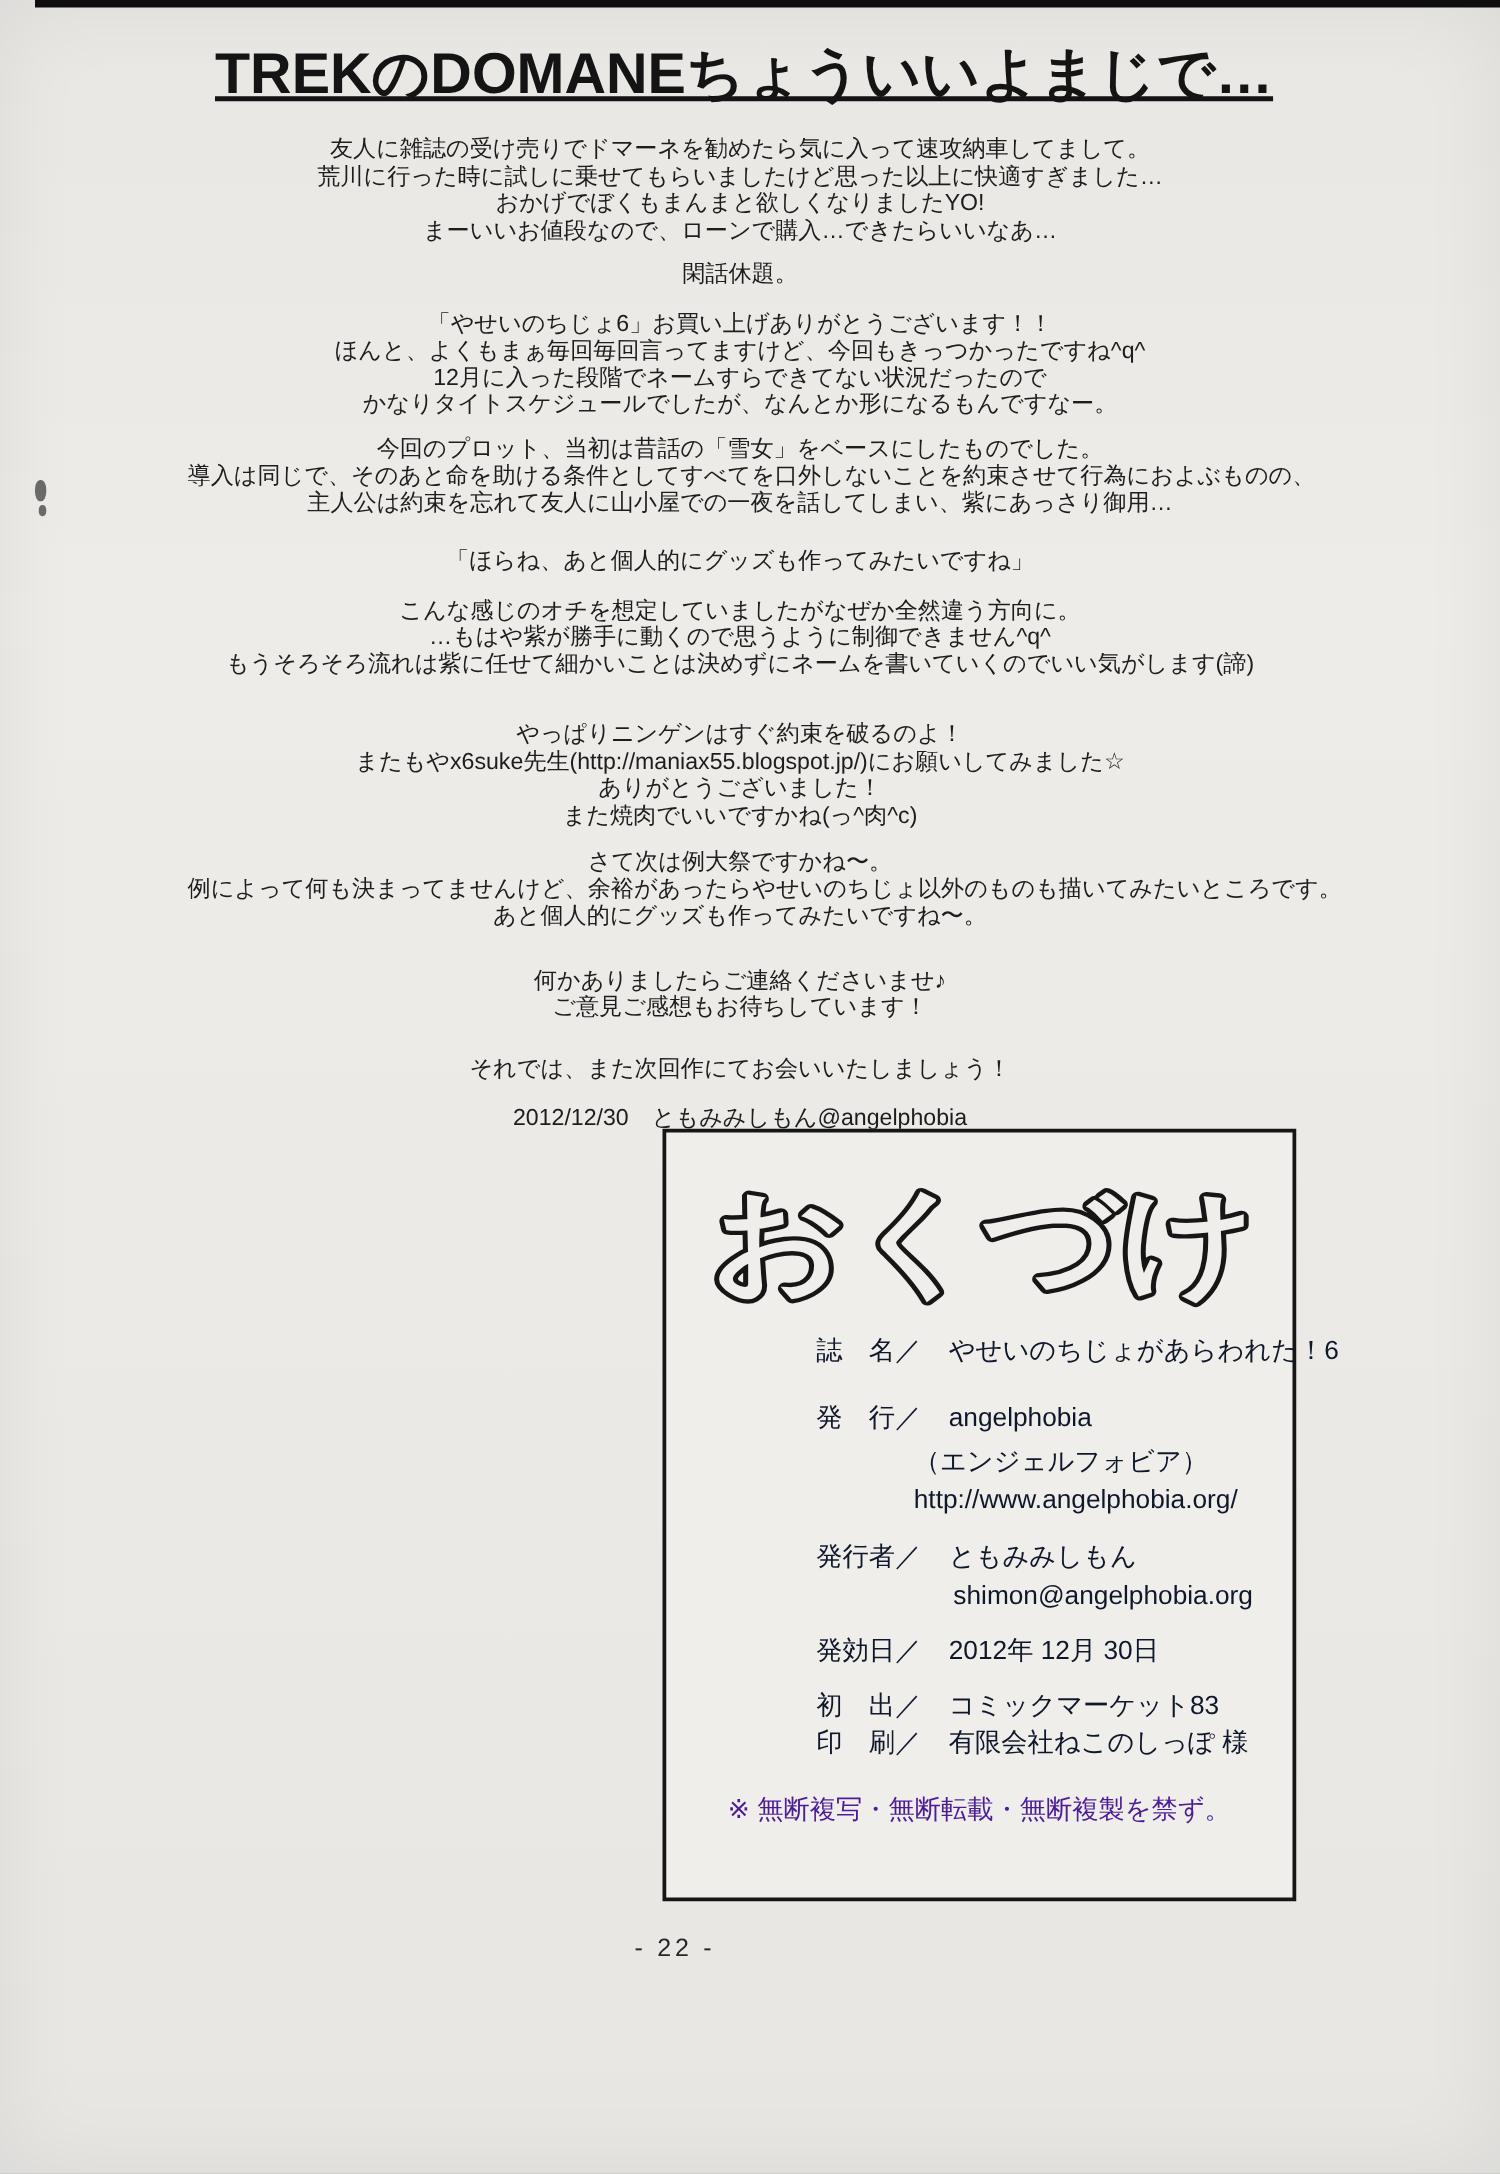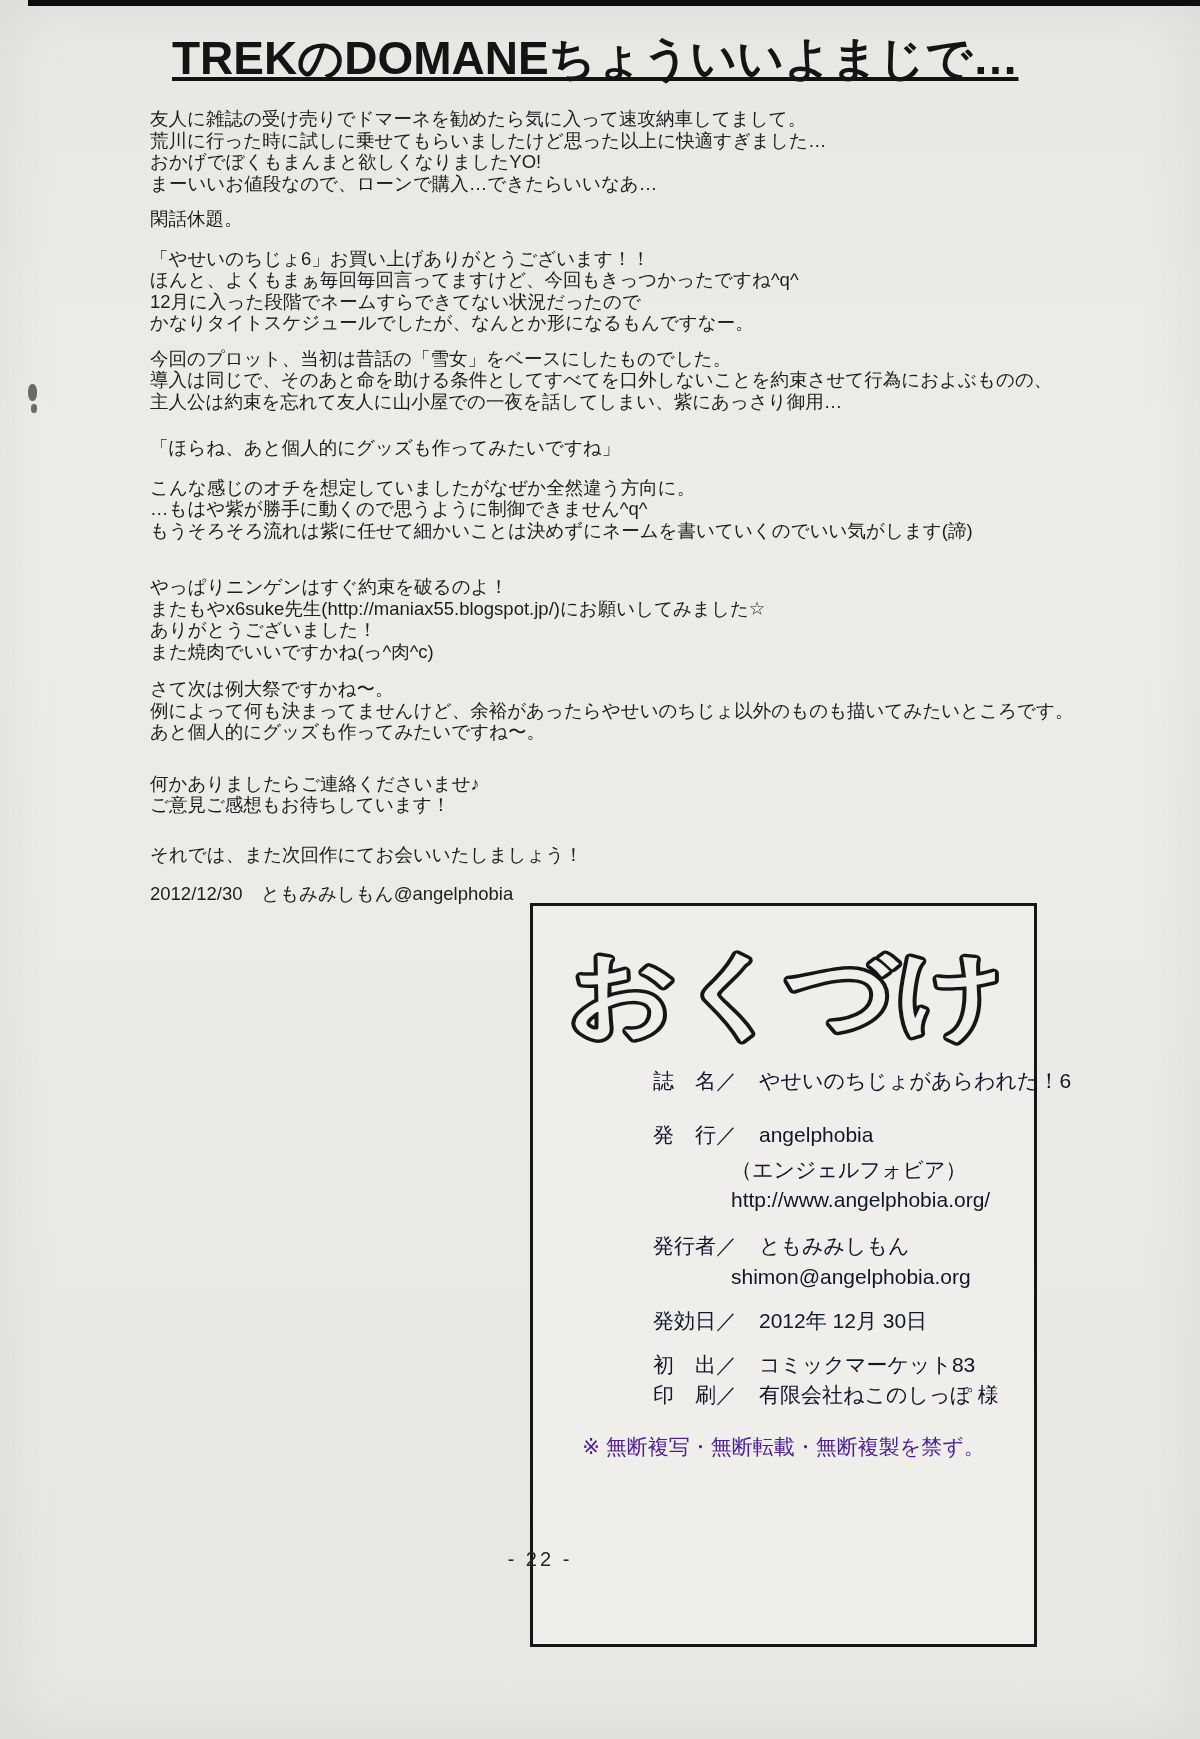--- a/index.html
+++ b/index.html
@@ -22,31 +22,31 @@
   .speck.s2 { left:31px; top:404px; width:6px; height:9px; }
 
   .title {
     position:absolute; left:172px; top:28px; margin:0;
     font-size:46px; font-weight:bold; color:#141414;
     letter-spacing:0px; white-space:nowrap;text-decoration:underline;
   }
 
   .afterword {
     position:absolute; top:108px; left:150px; right:166px;
-    text-align:left;
+    text-align:center;
     font-size:18.5px; line-height:21.5px;
     color:#1d1d1d;
   }
   .para { margin:0; }
   .line { white-space:nowrap; }
   .date-credit { margin-top:18px; white-space:nowrap; }
 
   .colophon {
     position:absolute; left:530px; top:903px;
-    width:507px; height:744px;
+    width:507px; height:618px;
     border:3px solid #161616;
     background:#efeeeb;
     box-sizing:border-box;
   }
   .okuzuke-wrap { position:absolute; top:22px; left:28px; width:452px; height:122px; }
   .colophon-rows {
     position:absolute; top:160px; left:0; right:0;
     font-size:21px; line-height:30px; color:#0f172a;
   }
   .c-line { margin-left:120px; white-space:nowrap; }
@@ -130,21 +130,21 @@
       <svg width="452" height="122" viewBox="0 0 452 122">
         <text x="226" y="96" text-anchor="middle" font-size="92" font-weight="bold" textLength="436" lengthAdjust="spacingAndGlyphs" fill="#efeeeb" stroke="#161616" stroke-width="7" stroke-linejoin="round" paint-order="stroke">おくづけ</text>
       </svg>
     </div>
     <div class="colophon-rows" id="colophon-rows">
         <div class="c-line" style="margin-top: 0px;"><span class="c-label">誌　名／</span><span class="c-value">やせいのちじょがあらわれた！6</span></div>
         <div class="c-line" style="margin-top: 24px;"><span class="c-label">発　行／</span><span class="c-value">angelphobia</span></div>
         <div class="c-sub" style="margin-top: 5px;">（エンジェルフォビア）</div>
         <div class="c-sub" style="margin-top: 0px;">http://www.angelphobia.org/</div>
         <div class="c-line" style="margin-top: 16px;"><span class="c-label">発行者／</span><span class="c-value">ともみみしもん</span></div>
-        <div class="c-sub" style="margin-top: 1px;">shimon@angelphobia.org</div>
+        <div class="c-sub" style="margin-top: 1px; text-align: center;">shimon@angelphobia.org</div>
         <div class="c-line" style="margin-top: 14px;"><span class="c-label">発効日／</span><span class="c-value">2012年 12月 30日</span></div>
         <div class="c-line" style="margin-top: 14px;"><span class="c-label">初　出／</span><span class="c-value">コミックマーケット83</span></div>
         <div class="c-line" style="margin-top: 0px;"><span class="c-label">印　刷／</span><span class="c-value">有限会社ねこのしっぽ 様</span></div>
       </div>
     <div class="notice">※ 無断複写・無断転載・無断複製を禁ず。</div>
   </div>
 
   <div class="pagenum">- 22 -</div>
 
 </div>

